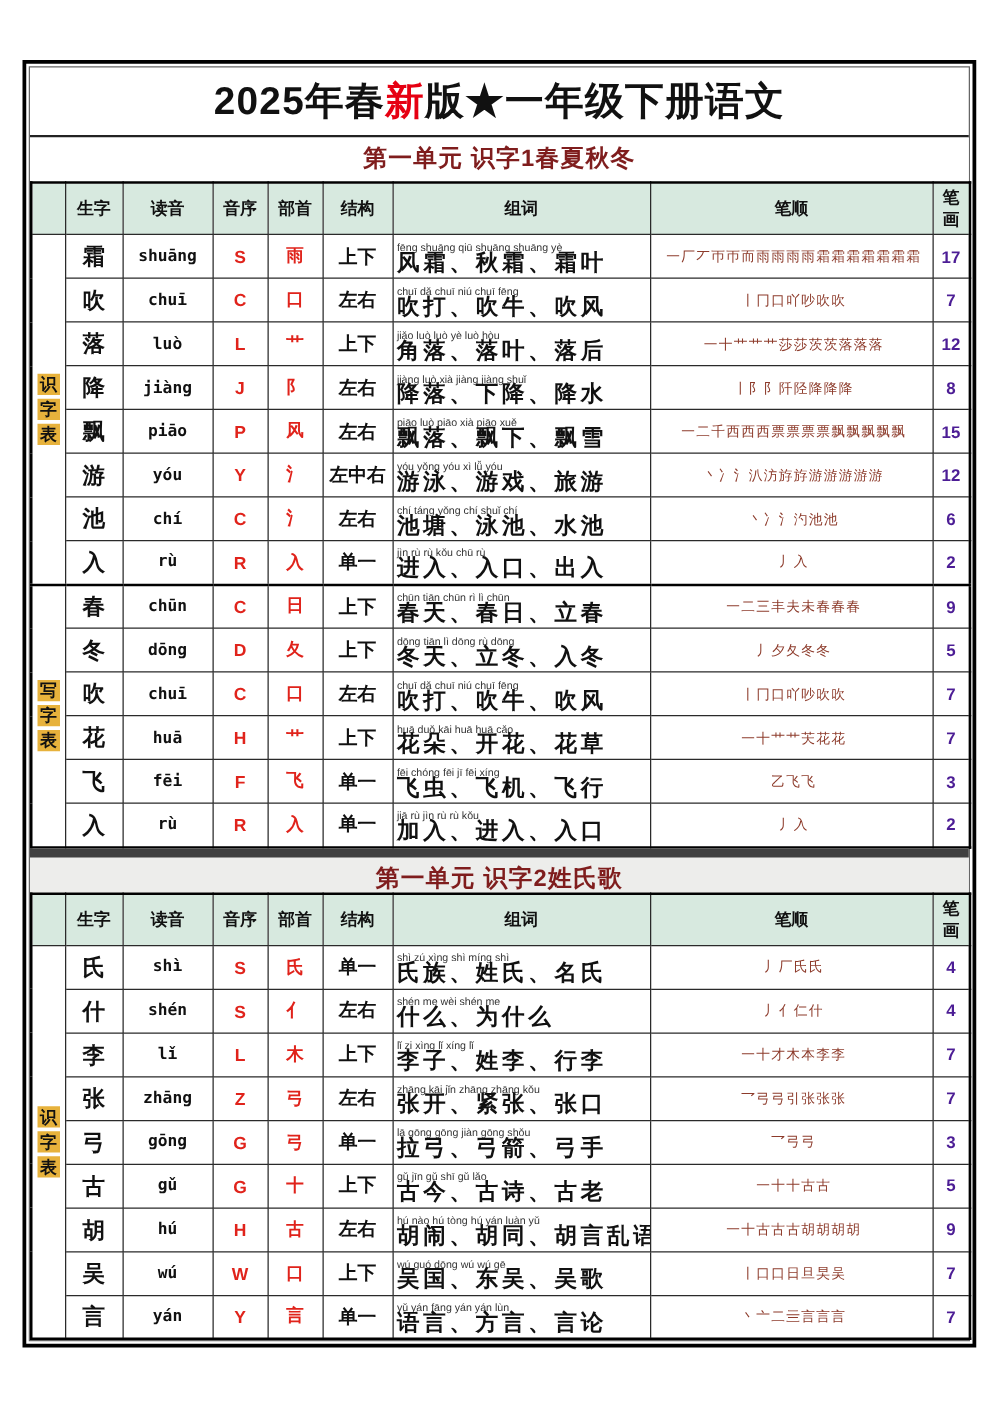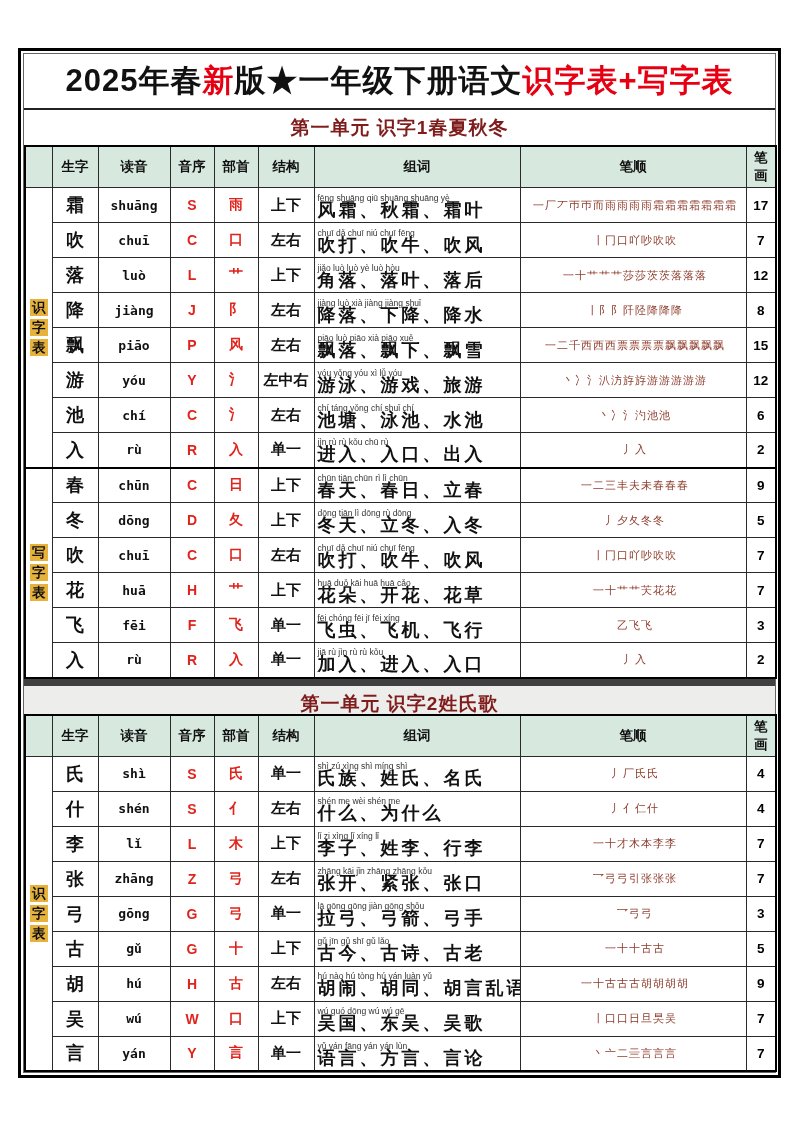--- a/index.html
+++ b/index.html
@@ -81,40 +81,39 @@
     font-family:"Liberation Sans", sans-serif;
   }
   .c-words .w {
     font-size:18px; line-height:15px; font-weight:900;
     letter-spacing:3px; text-align:left; white-space:nowrap;
   }
   .c-order {
     font-size:11px; color:#8d3b2b; text-align:left;
     padding-left:4px; letter-spacing:1px; white-space:nowrap;
   }
-  .c-count { font-size:13.5px; font-weight:900; color:#000000; }
+  .c-count { font-size:13.5px; font-weight:900; color:#4c1d95; }
   .footer {
     position:absolute; left:0; width:799px; top:1132px;
     text-align:center;
     font-size:15px;
     font-family:"Liberation Serif", serif;
     color:#222;
     letter-spacing:2px;
   }
 </style>
 </head>
 <body>
 
 <div class="page-frame">
   <div class="page-inner">
     <div class="doc-title">
       <span>2025年春</span>
         <span class="red">新</span>
         <span>版★一年级下册语文</span>
-        <span class="red">识字表+写字表</span>
     </div>
     <div id="sections">
   <section>
     <div class="sec-h" style="background: rgb(255, 255, 255);">第一单元  识字1春夏秋冬</div>
     <table class="vocab">
       <colgroup>
         <col class="col-strip">
               <col class="col-char">
               <col class="col-pinyin">
               <col class="col-initial">

